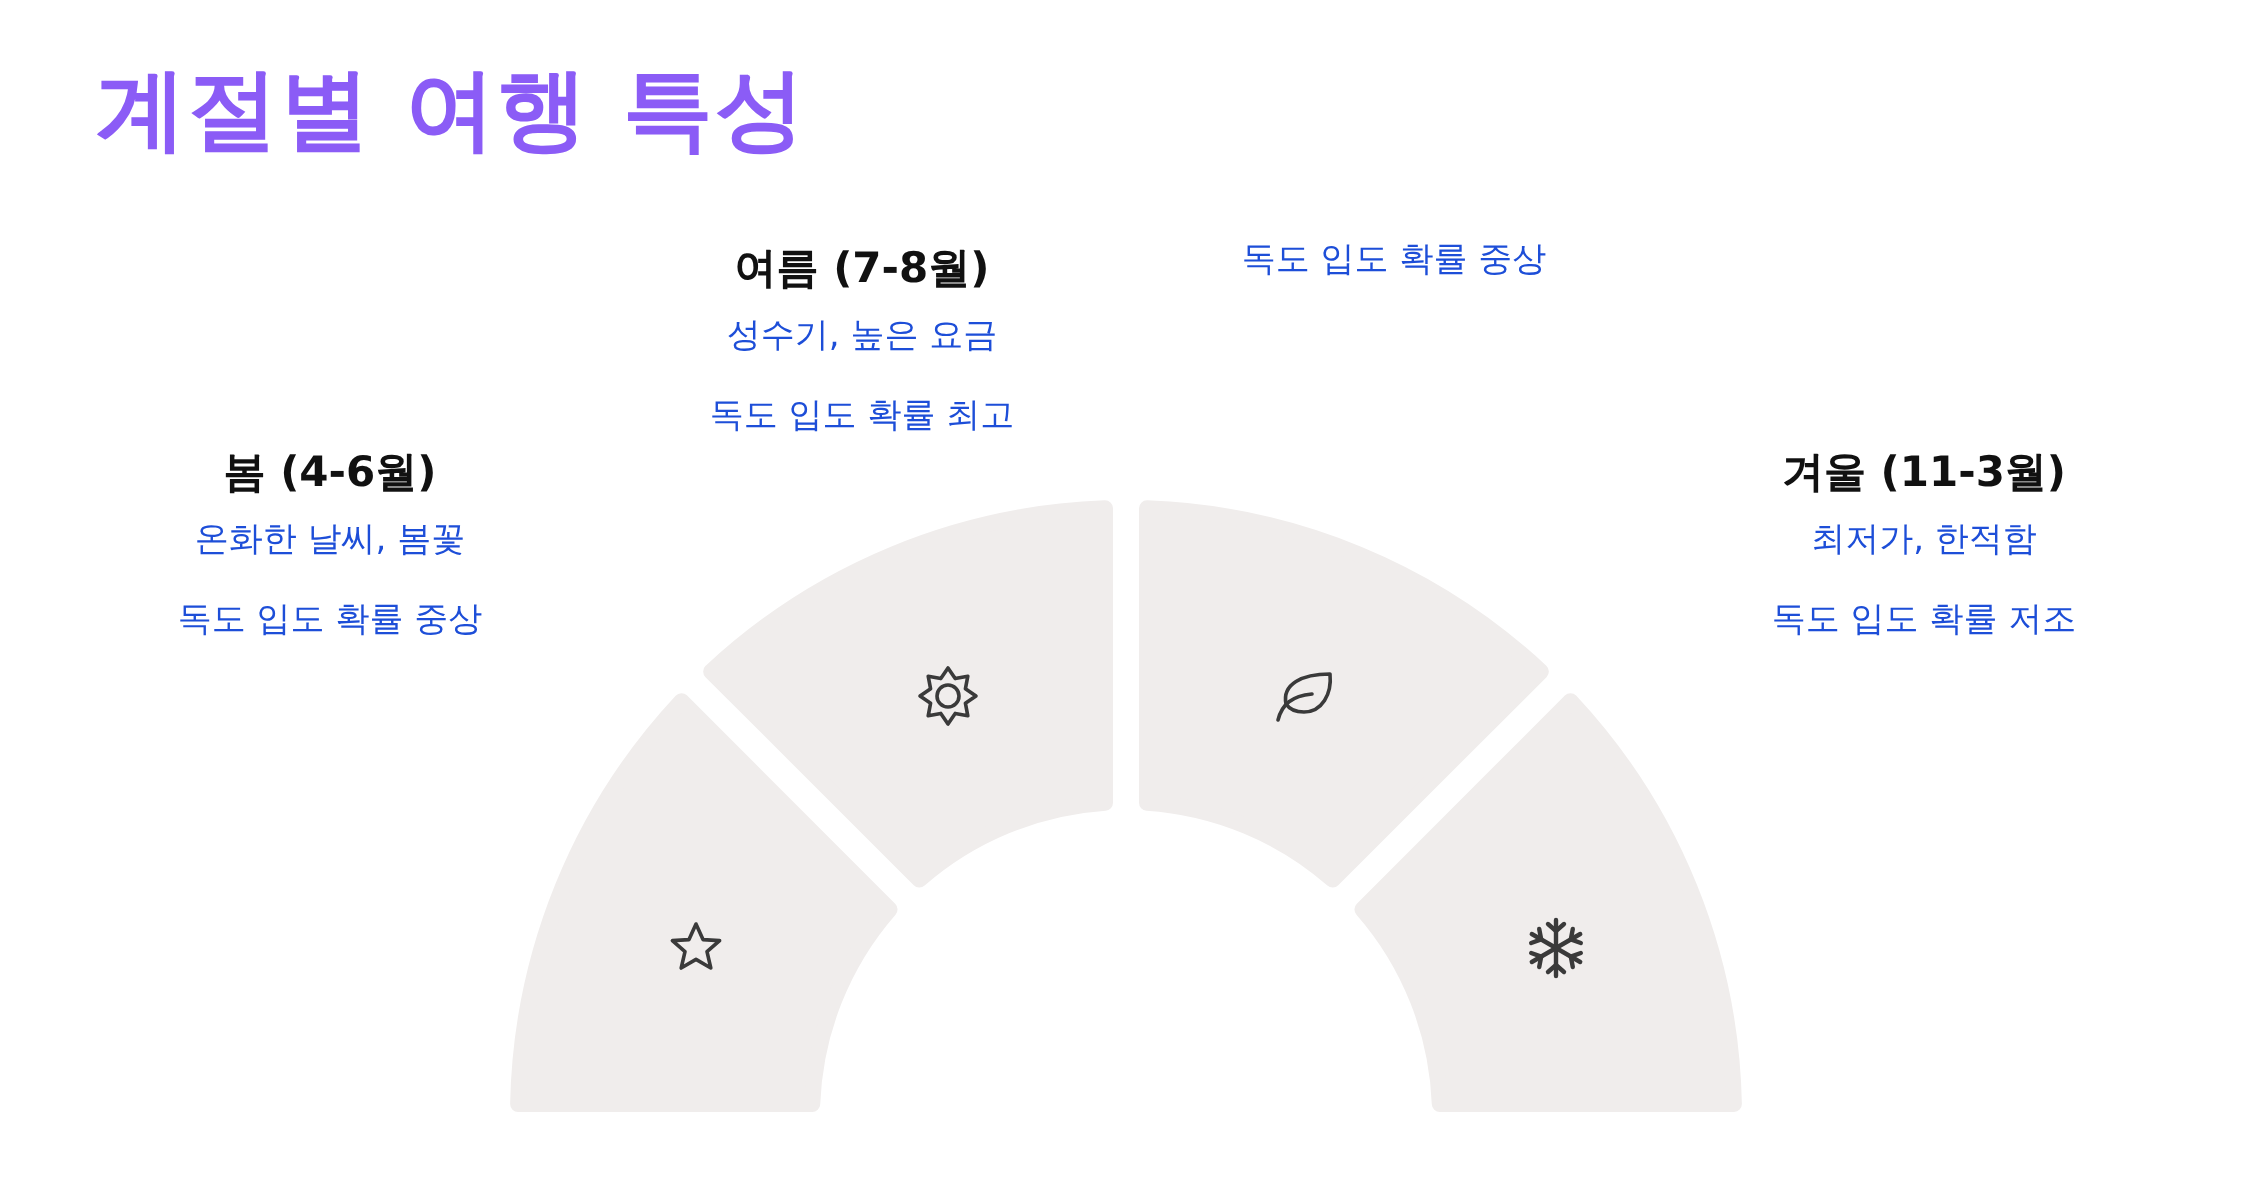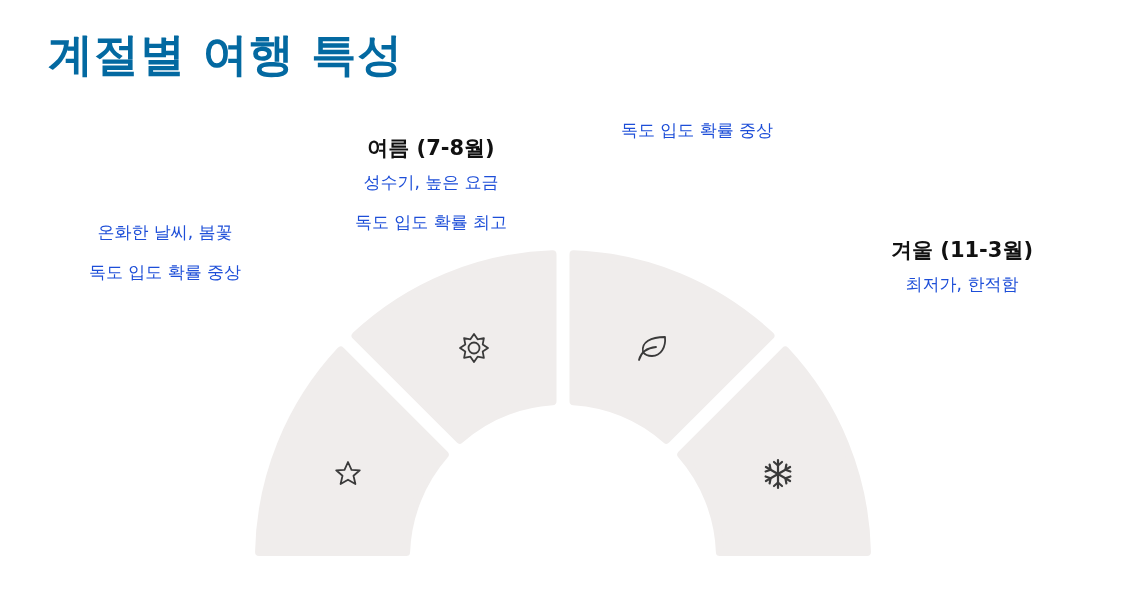--- a/index.html
+++ b/index.html
@@ -2,63 +2,65 @@
 <html><head>
 <meta charset="utf-8">
 <style>
   html, body { margin: 0; padding: 0; }
   body {
     width: 1132px; height: 597px; background: #ffffff; position: relative; overflow: hidden;
     font-family: "DejaVu Sans", "Liberation Sans", sans-serif; color: #111;
   }
   .page-title {
     position: absolute; left: 48px; top: 24px; margin: 0;
-    font-size: 45px; font-weight: 800; letter-spacing: 1px; color: #0369a1;
+    font-size: 45px; font-weight: 800; letter-spacing: 1px; color: #8b5cf6;
     line-height: 62px;
   }
   .season {
     position: absolute; width: 240px; text-align: center;
   }
   .season .name {
-    font-size: 21px; font-weight: 700; color: #111; line-height: 30px; margin: 14px 0 8px 0;
+    font-size: 21px; font-weight: 700; color: #111; line-height: 30px; margin: 0 0 8px 0;
   }
   .season .desc {
     font-size: 17px; color: #1d4ed8; line-height: 22px; margin: 0 0 18px 0;
   }
   #s-spring { left: 45px; top: 221px; }
   #s-summer { left: 311px; top: 119px; }
   #s-autumn { left: 577px; top: 119px; }
   #s-winter { left: 842px; top: 221px; }
   svg.wheel { position: absolute; left: 0; top: 0; }
   .seg { fill: #f0edec; stroke: #f0edec; stroke-width: 8; stroke-linejoin: round; cursor: pointer; }
   .seg-icon { fill: none; stroke: #3a3a3a; stroke-width: 1.8; stroke-linecap: round; stroke-linejoin: round; }
 </style>
 </head>
 <body>
 
 <h1 class="page-title">계절별 여행 특성</h1>
 
 <div class="season" id="s-spring">
+  <div class="name">봄 (4-6월)</div>
   <div class="desc">온화한 날씨, 봄꽃</div>
   <div class="desc">독도 입도 확률 중상</div>
 </div>
 
 <div class="season" id="s-summer">
   <div class="name">여름 (7-8월)</div>
   <div class="desc">성수기, 높은 요금</div>
   <div class="desc">독도 입도 확률 최고</div>
 </div>
 
 <div class="season" id="s-autumn">
   <div class="desc">독도 입도 확률 중상</div>
 </div>
 
 <div class="season" id="s-winter">
   <div class="name">겨울 (11-3월)</div>
   <div class="desc">최저가, 한적함</div>
+  <div class="desc">독도 입도 확률 저조</div>
 </div>
 
 <svg class="wheel" width="1132" height="597" viewBox="0 0 1132 597">
 
   <g>
     <path class="seg" d="M259.06,552 A304,304 0 0 1 340.75,350.58 L444.76,454.69 A157,157 0 0 0 406.11,552 Z"></path>
     <g transform="translate(348,474)">
       <path class="seg-icon" d="M0,-12 L3.5,-4.2 L11.8,-3.7 L5.5,1.8 L7.4,10 L0,5.7 L-7.4,10 L-5.5,1.8 L-11.8,-3.7 L-3.5,-4.2 Z"></path>
     </g>
   </g>

